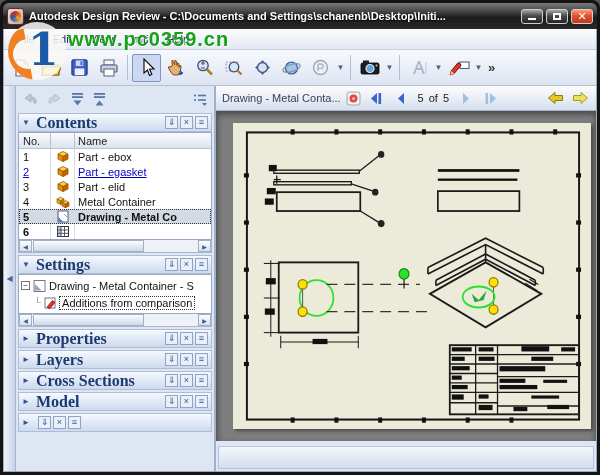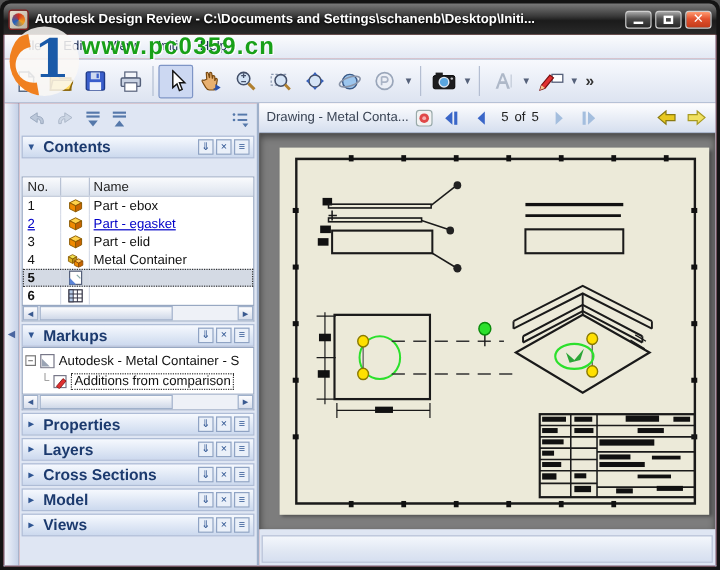--- a/index.html
+++ b/index.html
@@ -38,25 +38,25 @@
   .main{flex:1;display:flex;min-height:0;}
   .strip{width:12px;background:linear-gradient(90deg,#f0f4fb,#c6d2e8);border-right:1px solid #a8b4cc;
     display:flex;align-items:center;justify-content:center;}
   .strip span{color:#4a66a0;font-size:8px;}
   .dock{width:200px;background:#dfe6f3;border-right:2px solid #9fb0ca;display:flex;flex-direction:column;padding:1px 2px;}
   .palbar{height:24px;display:flex;align-items:center;gap:7px;padding:2px 4px;}
   .palbar .spacer{flex:1;}
   .phead{height:19px;display:flex;align-items:center;padding:0 3px;margin-top:2px;
     background:linear-gradient(#f6f9fe,#ccd9ee);border:1px solid #aebcd6;}
   .phead .arr{width:14px;color:#2f55920;color:#2f5592;font-size:8px;}
-  .phead .ttl{flex:1;font-size:13px;font-weight:bold;color:#1c3a6e;}
+  .phead .ttl{flex:1;font-size:16px;font-weight:bold;color:#1c3a6e;font-family:Liberation Serif, serif;}
   .pbtn{width:13px;height:13px;margin-left:2px;border:1px solid #8fa3c4;background:#eaf0f9;
     display:flex;align-items:center;justify-content:center;font-size:9px;color:#2f5592;line-height:1;}
   
-  .ctable{background:#fff;border:1px solid #98a8c2;font-size:11px;color:#111;margin-top:15px;}
+  .ctable{background:#fff;border:1px solid #98a8c2;font-size:11px;color:#111;}
   .trow{display:flex;height:15px;align-items:center;}
   .thead{background:linear-gradient(#fafbfd,#dce3ee);border-bottom:1px solid #b8c2d4;height:16px;color:#222;}
   .c-no{width:32px;padding-left:4px;border-right:1px solid #d8dde8;height:100%;display:flex;align-items:center;}
   .c-ic{width:24px;display:flex;justify-content:center;border-right:1px solid #d8dde8;height:100%;align-items:center;}
   .thead .c-no,.thead .c-ic{border-right:1px solid #b8c2d4;}
   .c-nm{flex:1;padding-left:3px;white-space:nowrap;overflow:hidden;height:100%;display:flex;align-items:center;text-align:right;}
   .trow.link .c-no,.trow.link .c-nm{color:#0000c8;text-decoration:underline;}
   .trow.bold{font-weight:bold;}
   .trow.selrow{background:#d4dae4;outline:1px dotted #333;outline-offset:-1px;}
   
@@ -339,53 +339,54 @@
           </div>
           <div class="trow bold selrow">
             <span class="c-no">5</span>
             <span class="c-ic">
                 <svg width="14" height="13" viewBox="0 0 14 13">
               <rect x="2" y="1" width="10" height="11" fill="#fff" stroke="#55607a" stroke-width="1"></rect>
               <polygon points="2,12 2,6.5 7.5,12" fill="#5a84d8"></polygon>
               <path d="M8,4 l3,3" stroke="#8aa" stroke-width="1"></path>
                 </svg>
               </span>
+            <span class="c-nm">Drawing - Metal Co</span>
           </div>
           <div class="trow bold">
             <span class="c-no">6</span>
             <span class="c-ic">
                 <svg width="14" height="13" viewBox="0 0 14 13">
               <rect x="1.5" y="1.5" width="11" height="10" fill="#fff" stroke="#334" stroke-width="1"></rect>
               <rect x="1.5" y="1.5" width="3.5" height="10" fill="#b8cce8" stroke="#334" stroke-width="0.8"></rect>
               <path d="M1.5,5 h11 M1.5,8.3 h11 M8.5,1.5 v10" stroke="#334" stroke-width="0.8" fill="none"></path>
                 </svg>
               </span>
           </div>
         </div>
         <div class="hscroll">
           <span class="sbtn">◀</span>
           <span class="sthumb"></span>
           <span class="sbtn" style="margin-left:auto">▶</span>
         </div>
 
         <div class="phead">
           <span class="arr">▼</span>
-          <span class="ttl">Markups</span>
+          <span class="ttl">Settings</span>
           <span class="pbtn">⇓</span>
           <span class="pbtn">×</span>
           <span class="pbtn">≡</span>
         </div>
         <div class="mtree">
           <div class="mrow">
             <span class="minus">−</span>
             <svg width="13" height="12" viewBox="0 0 13 12">
               <rect x="1" y="0.5" width="11" height="11" fill="#fff" stroke="#778" stroke-width="1"></rect>
               <polygon points="2,10.5 2,4 8.5,10.5" fill="#9aa4b4"></polygon>
               </svg>
-            <span>Autodesk - Metal Container - S</span>
+            <span>Drawing - Metal Container - S</span>
           </div>
           <div class="mrow child">
             <span class="elbow">└</span>
             <svg width="13" height="12" viewBox="0 0 13 12">
               <rect x="1" y="1" width="10" height="10" fill="#fff" stroke="#778" stroke-width="1"></rect>
               <path d="M3,10 l5.5,-6.5 l2.5,2 l-5.5,6.5 z" fill="#e03030" stroke="#801010" stroke-width="0.7"></path>
               </svg>
             <span class="mlabel">Additions from comparison</span>
           </div>
         </div>
@@ -418,21 +419,20 @@
         </div>
         <div class="phead">
           <span class="arr">►</span>
           <span class="ttl">Model</span>
           <span class="pbtn">⇓</span>
           <span class="pbtn">×</span>
           <span class="pbtn">≡</span>
         </div>
         <div class="phead">
           <span class="arr">►</span>
-          <span class="ttl">Views</span>
           <span class="pbtn">⇓</span>
           <span class="pbtn">×</span>
           <span class="pbtn">≡</span>
         </div>
       </div>
 
       <div class="rcol">
         <div class="dochead">
           <span class="dtitle">Drawing - Metal Conta...</span>
           <svg width="15" height="15" viewBox="0 0 15 15">

